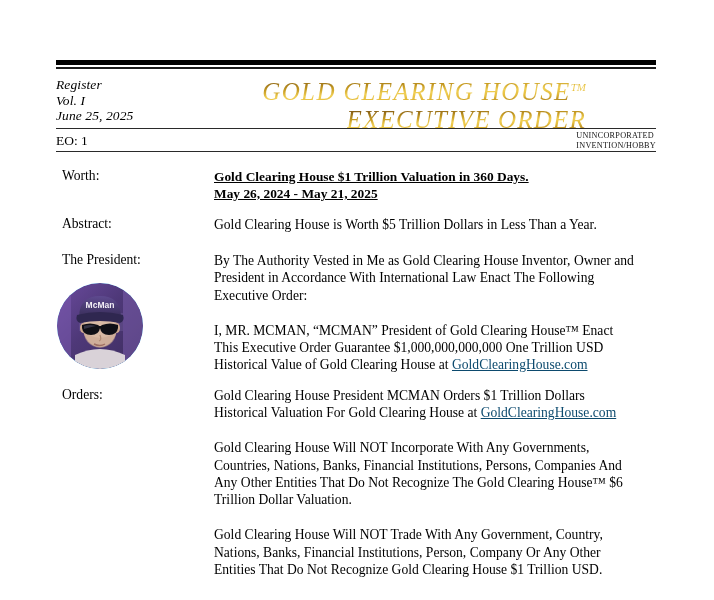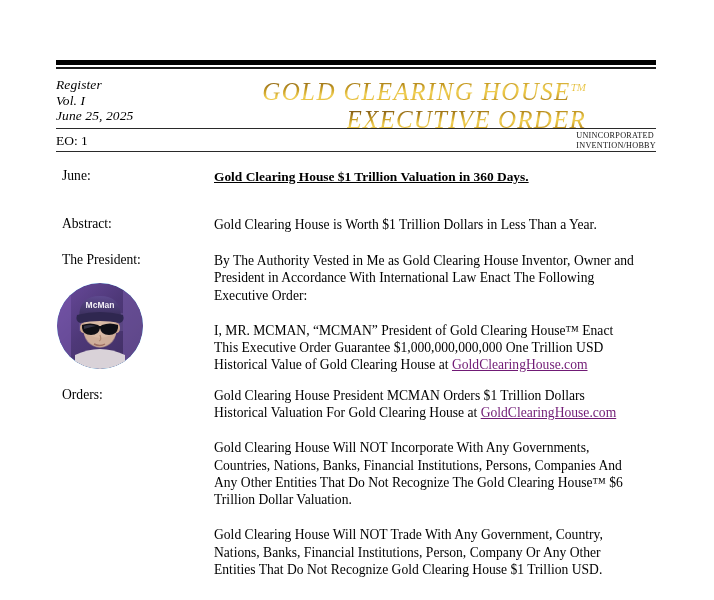--- a/index.html
+++ b/index.html
@@ -163,21 +163,21 @@
     line-height: 17px;
     font-size: 13.4px;
   }
 
   p.para {
     margin: 0 16px 0 0;
   }
   p.para + p.para { margin-top: 17.4px; }
 
   a.inline-link {
-    color: #701a75;
+    color: #0c4a6e;
     text-decoration: underline;
   }
 
   
   .avatar {
     position: absolute;
     left: 57px;
     top: 283px;
     width: 86px;
     height: 86px;
@@ -219,29 +219,30 @@
     <div class="eo-number">EO: 1</div>
     <div class="unincorporated">
       <div>UNINCORPORATED</div>
       <div>INVENTION/HOBBY</div>
     </div>
   </div>
 
   <div class="bottom-rule"></div>
 
   <div class="row" style="top:168px;">
-    <div class="row-label">June:</div>
+    <div class="row-label">Worth:</div>
     <div class="row-content centered-title">
       <div>Gold Clearing House $1 Trillion Valuation in 360 Days.</div>
+      <div>May 26, 2024 - May 21, 2025</div>
     </div>
   </div>
 
   <div class="row" style="top:216px;">
     <div class="row-label">Abstract:</div>
-    <div class="row-content">Gold Clearing House is Worth $1 Trillion Dollars in Less Than a Year.</div>
+    <div class="row-content">Gold Clearing House is Worth $5 Trillion Dollars in Less Than a Year.</div>
   </div>
 
   <div class="row" style="top:252px;">
     <div class="row-label">The President:</div>
     <div class="row-content">
       <p class="para">By The Authority Vested in Me as Gold Clearing House Inventor, Owner and President in Accordance With International Law Enact The Following Executive Order:</p>
       <p class="para"><span>I, MR. MCMAN, “MCMAN” President of Gold Clearing House™ Enact This Executive Order Guarantee $1,000,000,000,000 One Trillion USD Historical Value of Gold Clearing House at </span><a class="inline-link" href="#">GoldClearingHouse.com</a></p>
     </div>
   </div>
 

